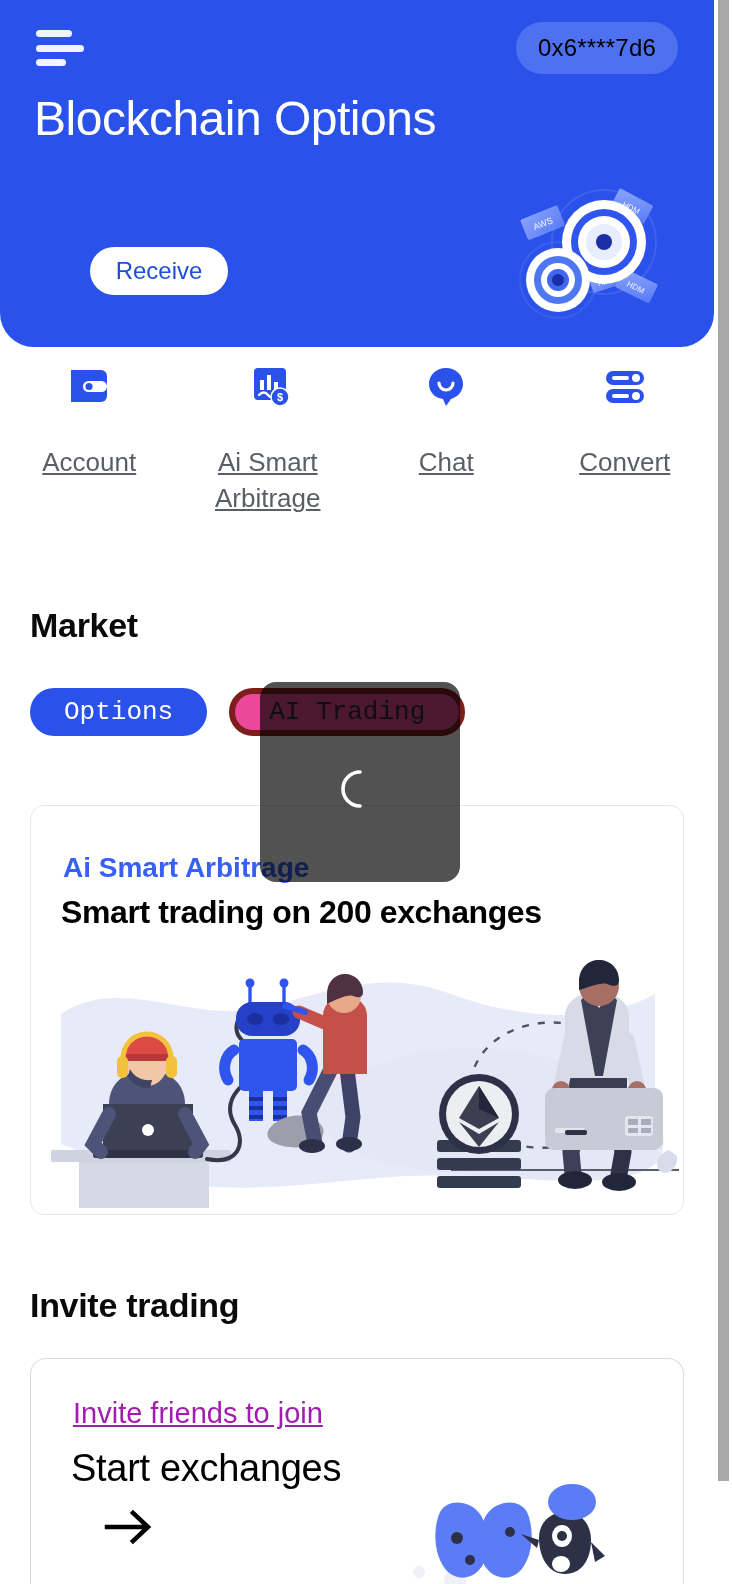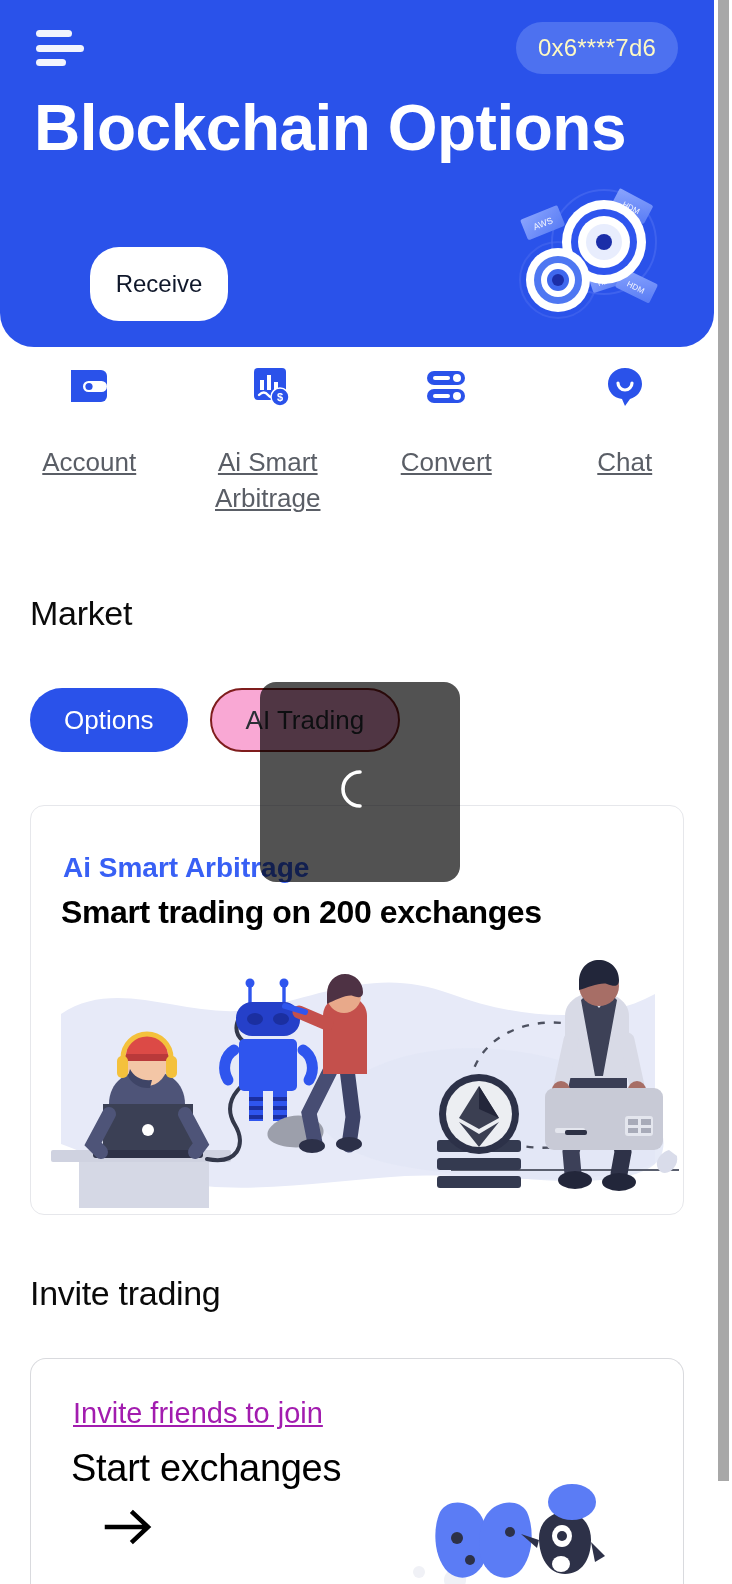--- a/index.html
+++ b/index.html
@@ -62,46 +62,46 @@
     position: absolute;
     right: 36px;
     top: 22px;
     height: 52px;
     padding: 0 22px;
     display: flex;
     align-items: center;
     justify-content: center;
     border-radius: 26px;
     background: #4d71f0;
-    color: #fef9c3;
+    color: #000000;
     font-size: 24px;
     letter-spacing: 0.2px;
     cursor: pointer;
   }
 
   .hero-title {
     position: absolute;
     left: 34px;
     top: 93px;
-    font-size: 64px;
-    font-weight: bold;
+    font-size: 48px;
+    font-weight: normal;
     color: #ffffff;
     letter-spacing: -0.5px;
     line-height: 1.1;
   }
 
   .receive-btn {
     position: absolute;
     left: 90px;
     top: 247px;
     width: 138px;
-    height: 74px;
+    height: 48px;
     border-radius: 29px;
     background: #ffffff;
-    color: #0f172a;
+    color: #1d4ed8;
     font-size: 24px;
     display: flex;
     align-items: center;
     justify-content: center;
     cursor: pointer;
     border: none;
     font-family: "Liberation Sans", sans-serif;
   }
 
   .hero-art {
@@ -142,54 +142,55 @@
     line-height: 1.38;
     max-width: 140px;
     text-decoration: underline;
   }
 
   
   .section-title {
     position: absolute;
     left: 30px;
     font-size: 34px;
-    font-weight: normal;
+    font-weight: bold;
     color: #0a0a0a;
     letter-spacing: -0.3px;
+    margin-top: 12px;
   }
   #market-title { top: 594px; }
   #invite-title { top: 1274px; }
 
   .tabs {
     position: absolute;
     top: 688px;
     left: 30px;
     display: flex;
     gap: 22px;
   }
   .tab {
-    height: 64px;
+    height: 48px;
     padding: 0 34px;
     border-radius: 32px;
     display: flex;
     align-items: center;
     justify-content: center;
     font-size: 26px;
     cursor: pointer;
-    font-family: Liberation Sans, sans-serif;
+    font-family: Liberation Mono, monospace;
   }
   .tab.active {
     background: #2a52ea;
     color: #ffffff;
     border: none;
   }
   .tab.inactive {
-    background: #f9a8d4;
+    background: #ec4899;
     color: #2b2f36;
-    border: 2px solid #7f1d1d;
+    border: 6px solid #7f1d1d;
   }
 
   
   .arb-card {
     position: absolute;
     left: 30px;
     top: 805px;
     width: 654px;
     height: 410px;
     background: #ffffff;
@@ -399,39 +400,39 @@
           <circle cx="38" cy="37" r="9" fill="#2a52ea" stroke="#ffffff" stroke-width="1.5"></circle>
           <text x="38" y="41" font-size="11" fill="#ffffff" text-anchor="middle" font-family="Liberation Sans, sans-serif" font-weight="bold">$</text>
         </svg>
       </div>
       <div class="qa-label">Ai Smart Arbitrage</div>
     </div>
 
     <div class="qa-item">
       <div class="qa-icon">
         <svg viewBox="0 0 52 52" width="52" height="52" xmlns="http://www.w3.org/2000/svg">
+          <path d="M26 8c10 0 17 7 17 16 0 7-5 13-12 15l-5 7-3-7C14 38 9 31 9 24 9 15 16 8 26 8z" fill="#2a52ea"></path>
+          <path d="M19 23a7 7 0 0 0 14 0" stroke="#ffffff" stroke-width="3.2" fill="none" stroke-linecap="round"></path>
+        </svg>
+      </div>
+      <div class="qa-label">Chat</div>
+    </div>
+
+    <div class="qa-item">
+      <div class="qa-icon">
+        <svg viewBox="0 0 52 52" width="52" height="52" xmlns="http://www.w3.org/2000/svg">
           <rect x="7" y="11" width="38" height="14" rx="7" fill="#2a52ea"></rect>
           <rect x="13" y="16" width="17" height="4" rx="2" fill="#ffffff"></rect>
           <circle cx="37" cy="18" r="4" fill="#ffffff"></circle>
           <rect x="7" y="29" width="38" height="14" rx="7" fill="#2a52ea"></rect>
           <rect x="13" y="34" width="17" height="4" rx="2" fill="#ffffff"></rect>
           <circle cx="37" cy="36" r="4" fill="#ffffff"></circle>
         </svg>
       </div>
       <div class="qa-label">Convert</div>
-    </div>
-
-    <div class="qa-item">
-      <div class="qa-icon">
-        <svg viewBox="0 0 52 52" width="52" height="52" xmlns="http://www.w3.org/2000/svg">
-          <path d="M26 8c10 0 17 7 17 16 0 7-5 13-12 15l-5 7-3-7C14 38 9 31 9 24 9 15 16 8 26 8z" fill="#2a52ea"></path>
-          <path d="M19 23a7 7 0 0 0 14 0" stroke="#ffffff" stroke-width="3.2" fill="none" stroke-linecap="round"></path>
-        </svg>
-      </div>
-      <div class="qa-label">Chat</div>
     </div>
   </div>
 
   <div class="section-title" id="market-title">Market</div>
 
   <div class="tabs">
     <div class="tab active">Options</div>
     <div class="tab inactive">AI Trading</div>
   </div>
 

